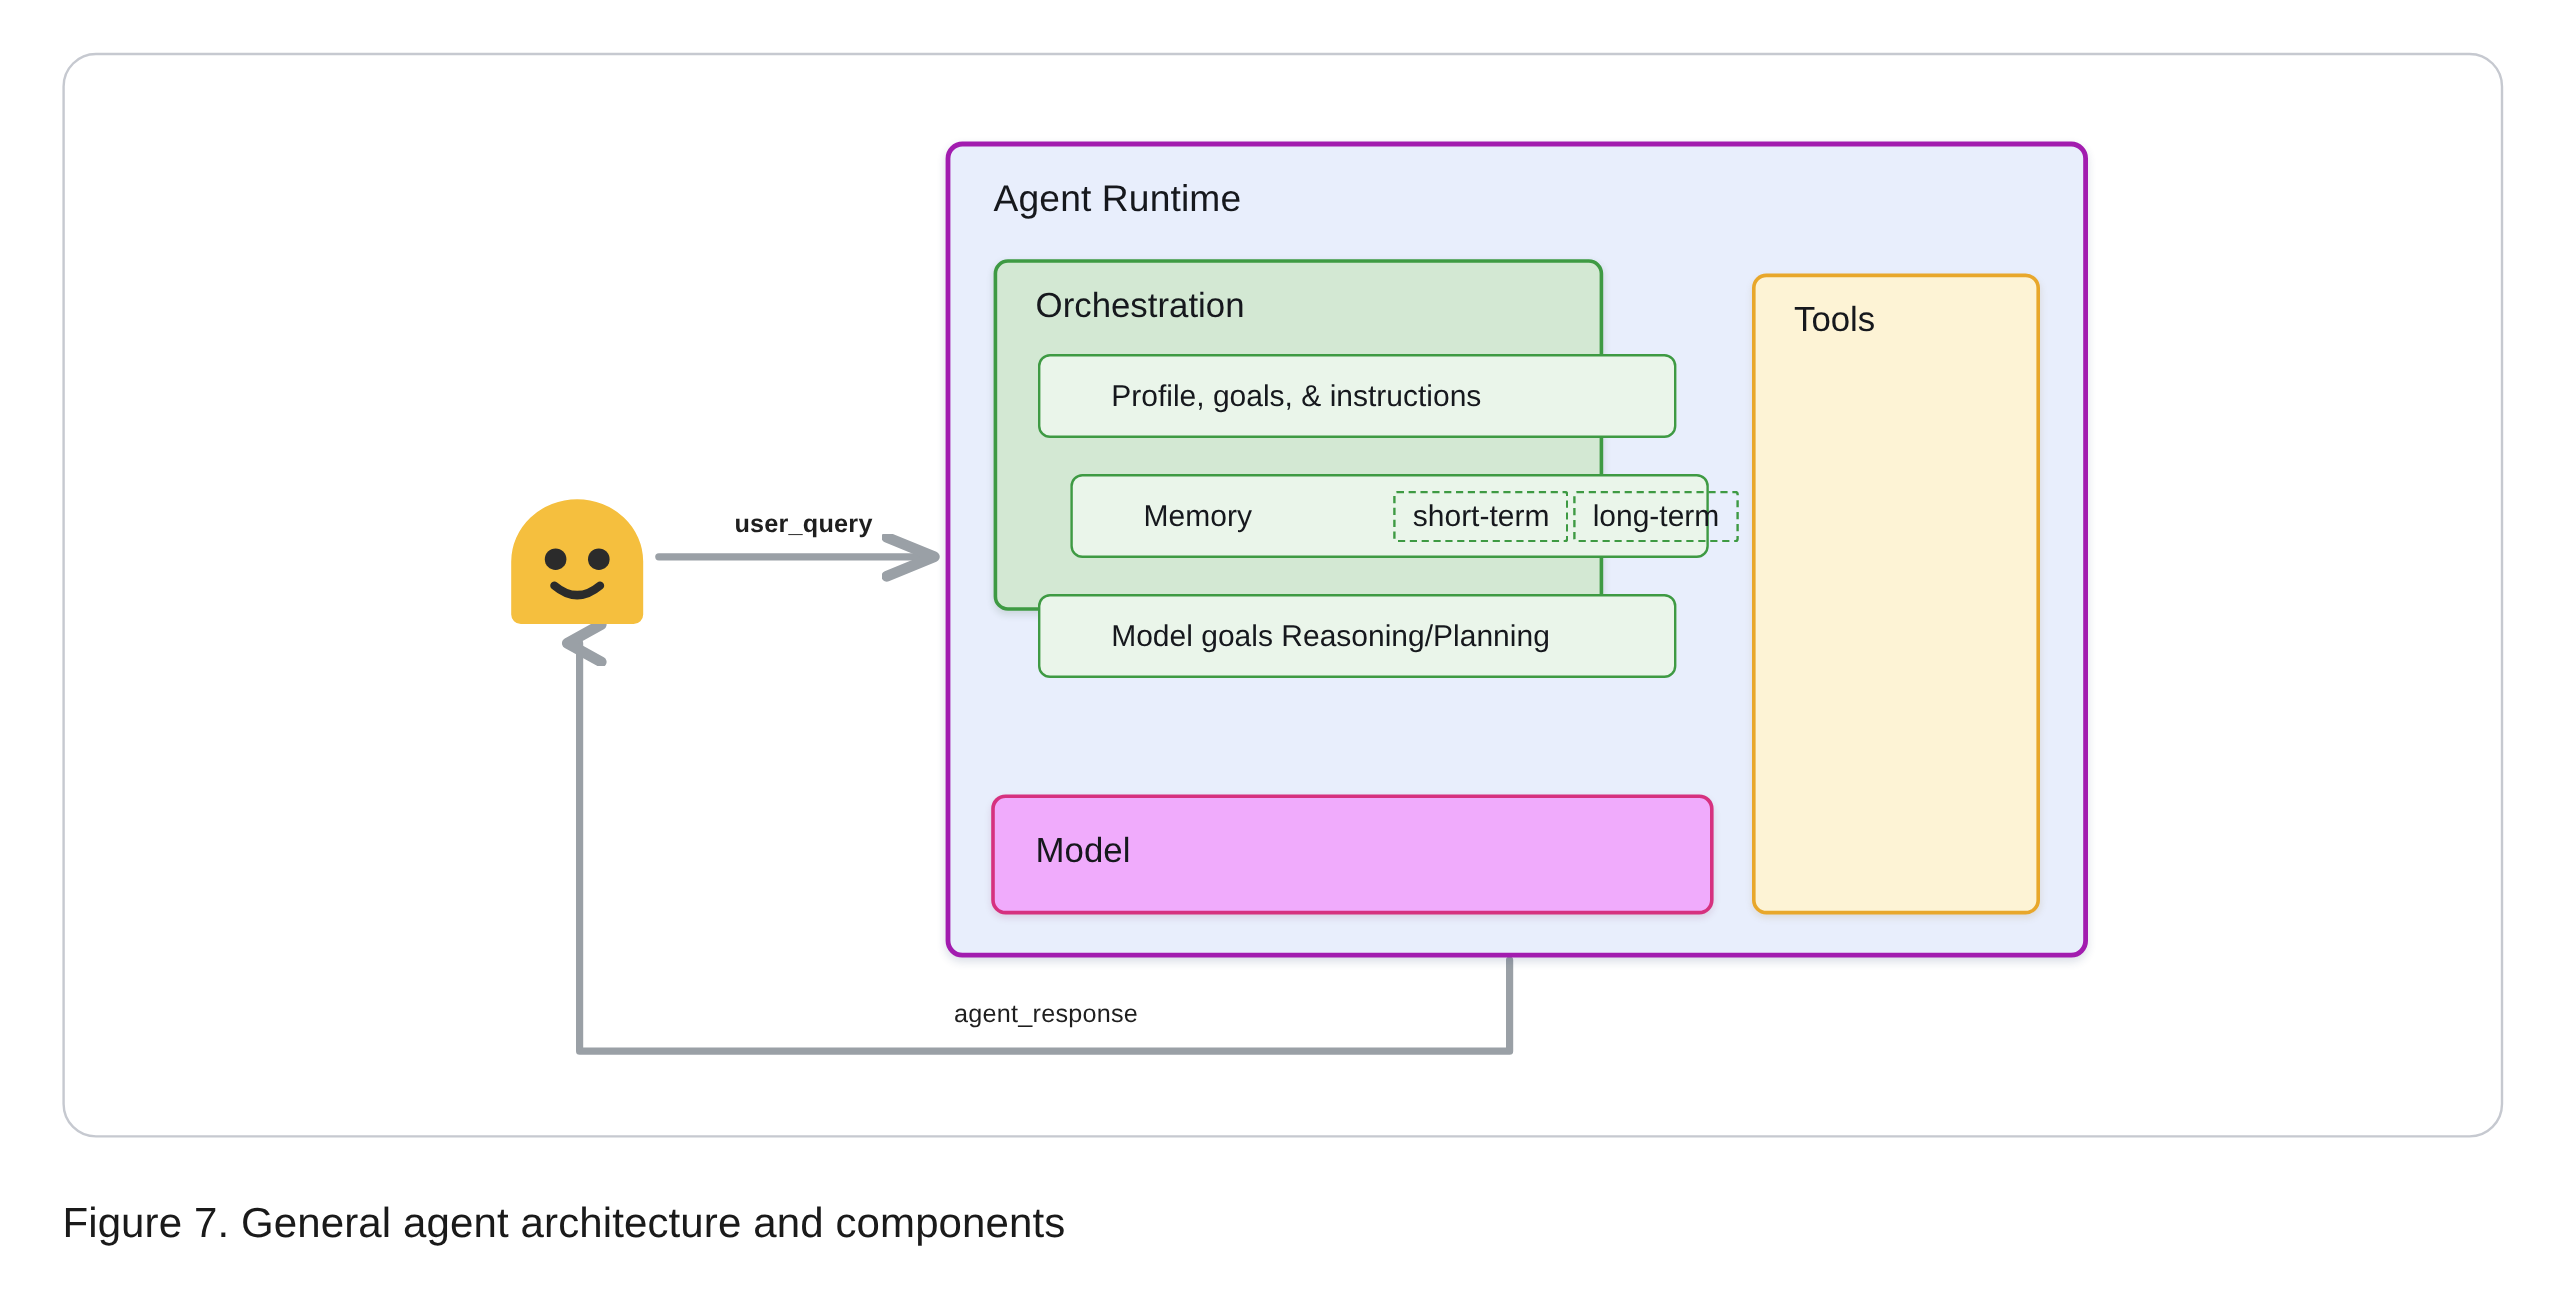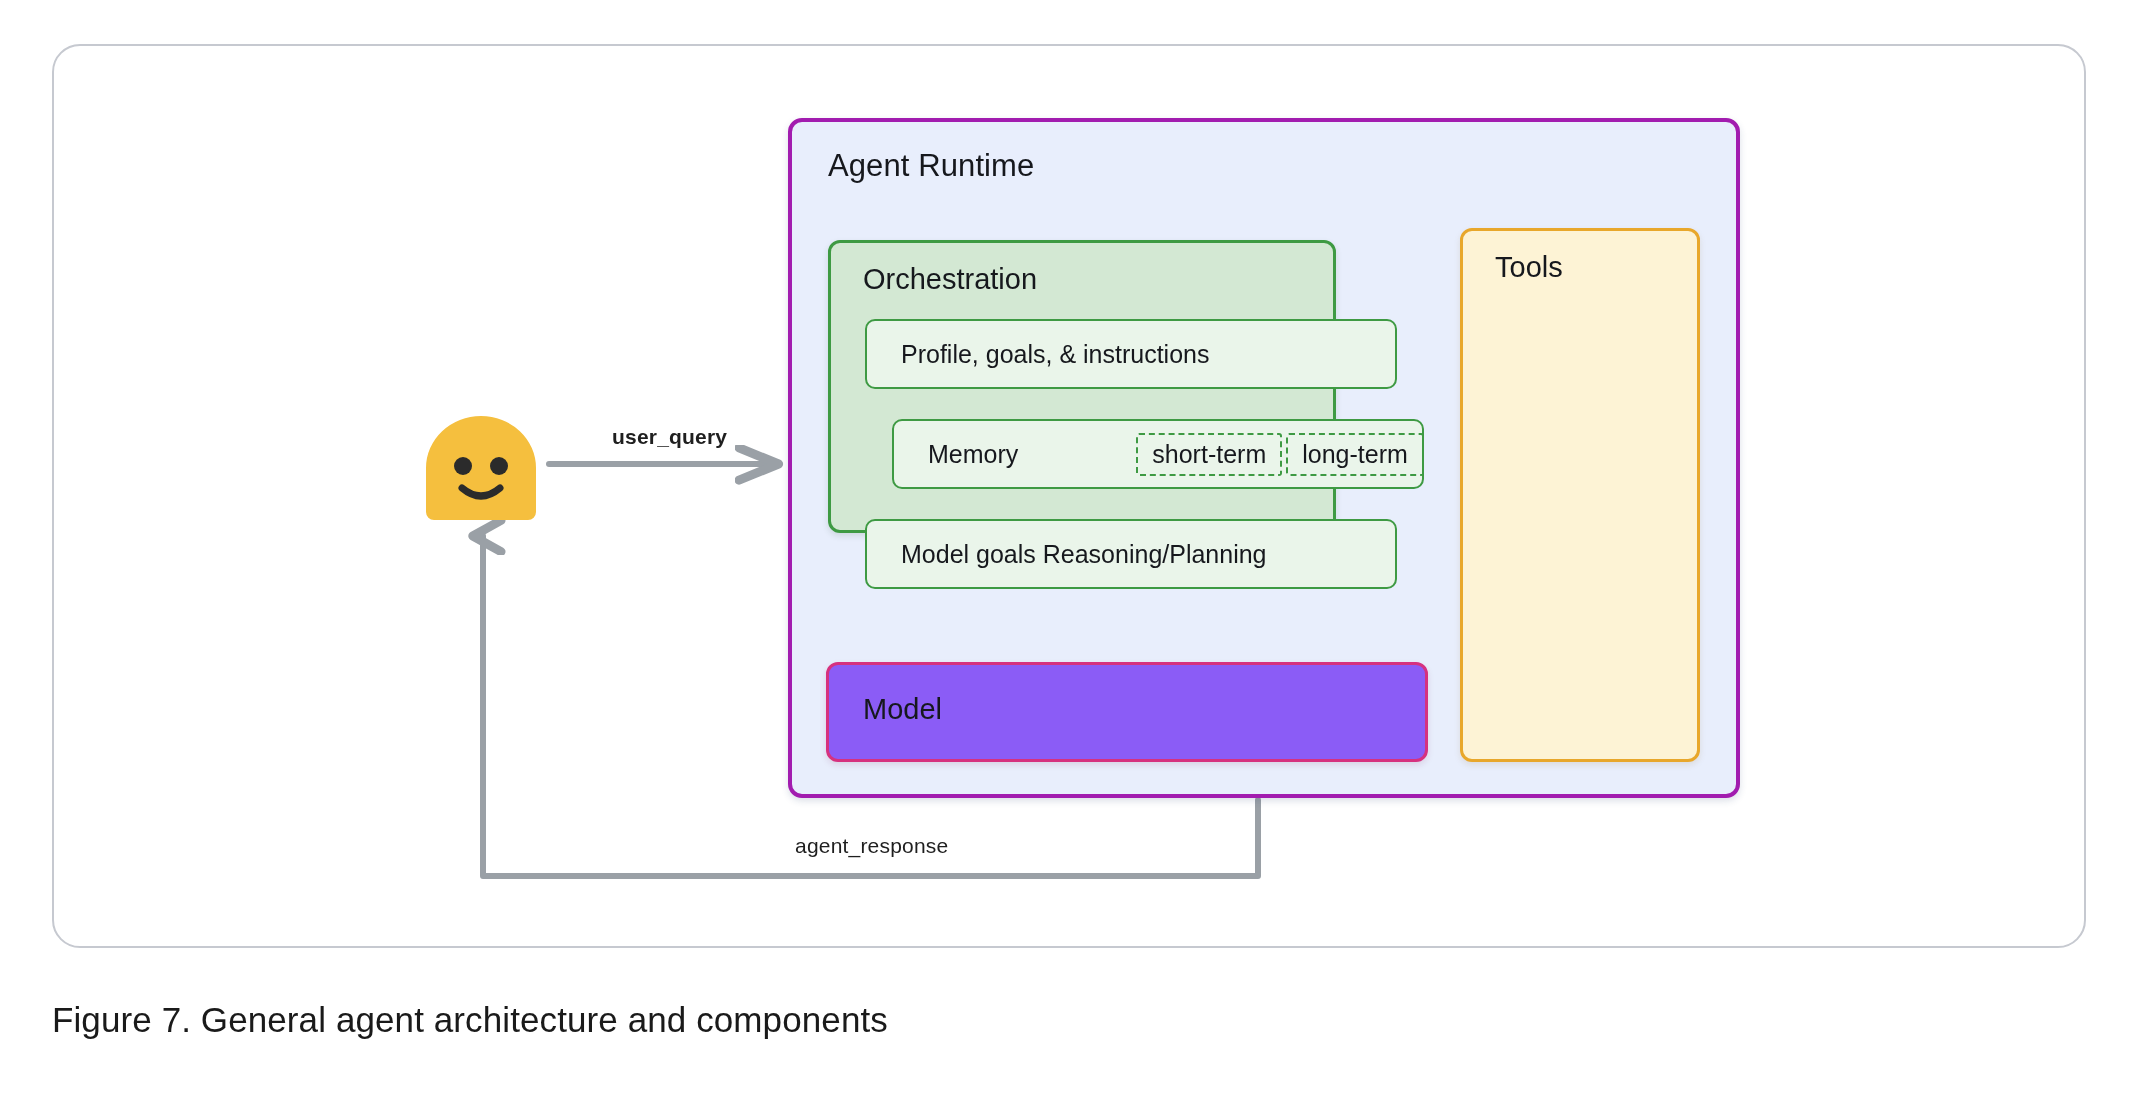--- a/index.html
+++ b/index.html
@@ -54,21 +54,21 @@
     top: 26px;
     font-size: 31px;
     letter-spacing: 0.1px;
     color: #16181d;
   }
 
   
   .orchestration {
     position: absolute;
     left: 36px;
-    top: 118px;
+    top: 94px;
     width: 508px;
     height: 293px;
     background: #d3e8d3;
     border: 3px solid #3e9a43;
     border-radius: 12px;
     box-sizing: border-box;
     box-shadow: 0 3px 6px rgba(40,80,40,0.14);
     text-decoration: underline;
   }
   .orch-title {
@@ -82,20 +82,21 @@
     position: absolute;
     left: 34px;
     width: 532px;
     height: 70px;
     background: #eaf5ea;
     border: 2px solid #3e9a43;
     border-radius: 10px;
     box-sizing: border-box;
     display: flex;
     align-items: center;
+    padding-left: 25px;
   }
   .orch-row.r1 { top: 76px; }
   .orch-row.r2 { top: 176px; margin-left: 27px; }
   .orch-row.r3 { top: 276px; }
   .orch-row-label {
     margin-left: 34px;
     font-size: 25px;
     color: #16181d;
     white-space: nowrap;
   }
@@ -114,21 +115,21 @@
     background: transparent;
   }
 
   
   .model-box {
     position: absolute;
     left: 34px;
     top: 540px;
     width: 602px;
     height: 100px;
-    background: #8b5cf6;
+    background: #f0abfc;
     border: 3px solid #d6317f;
     border-radius: 12px;
     box-sizing: border-box;
     box-shadow: 0 3px 6px rgba(120,30,80,0.13);
   }
   .model-title {
     position: absolute;
     left: 34px;
     top: 28px;
     font-size: 29px;

